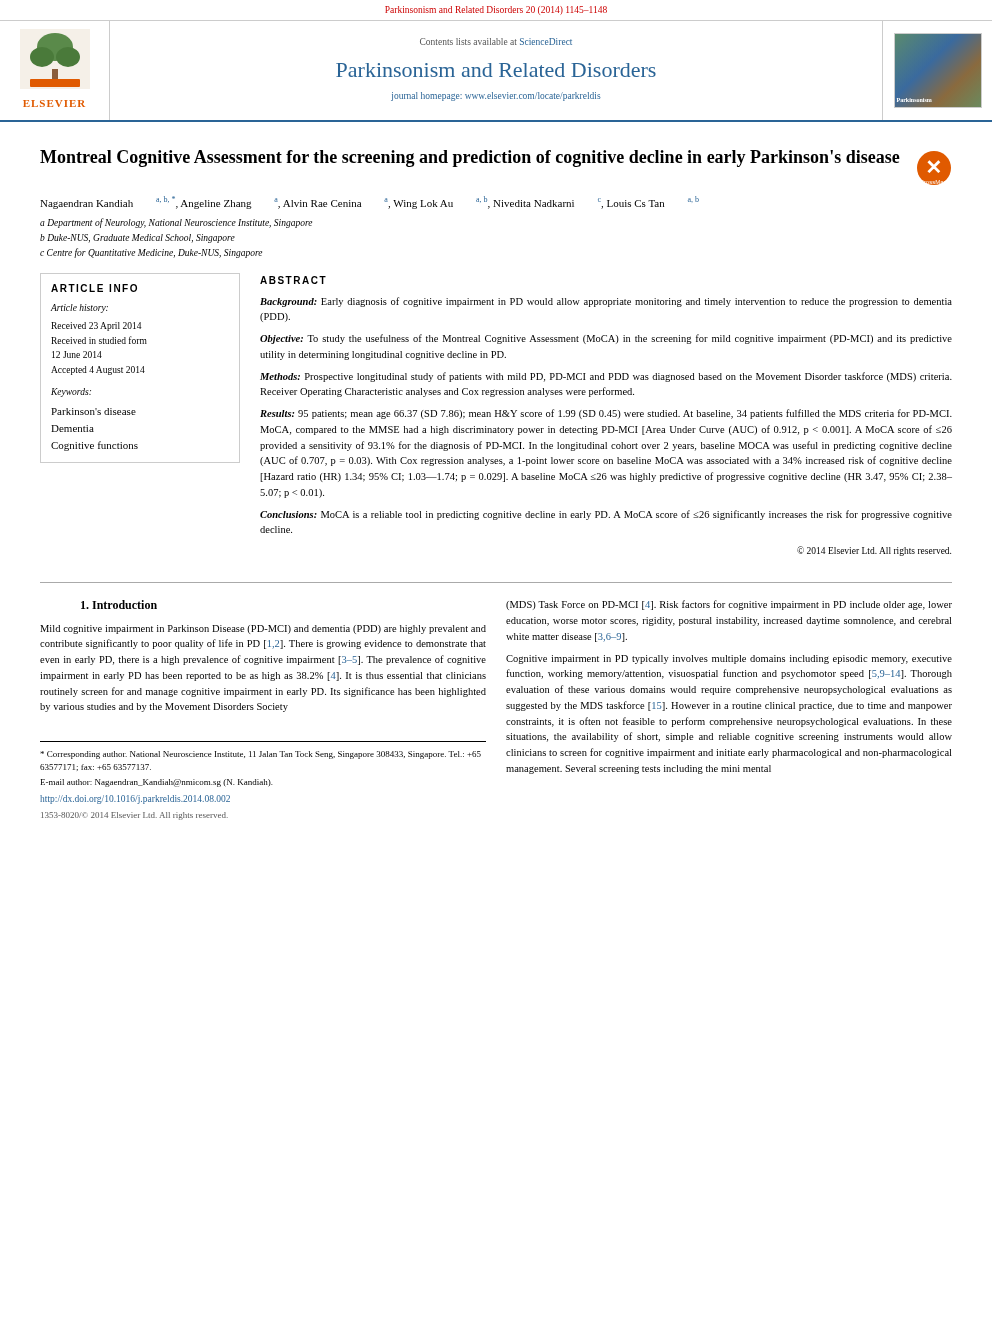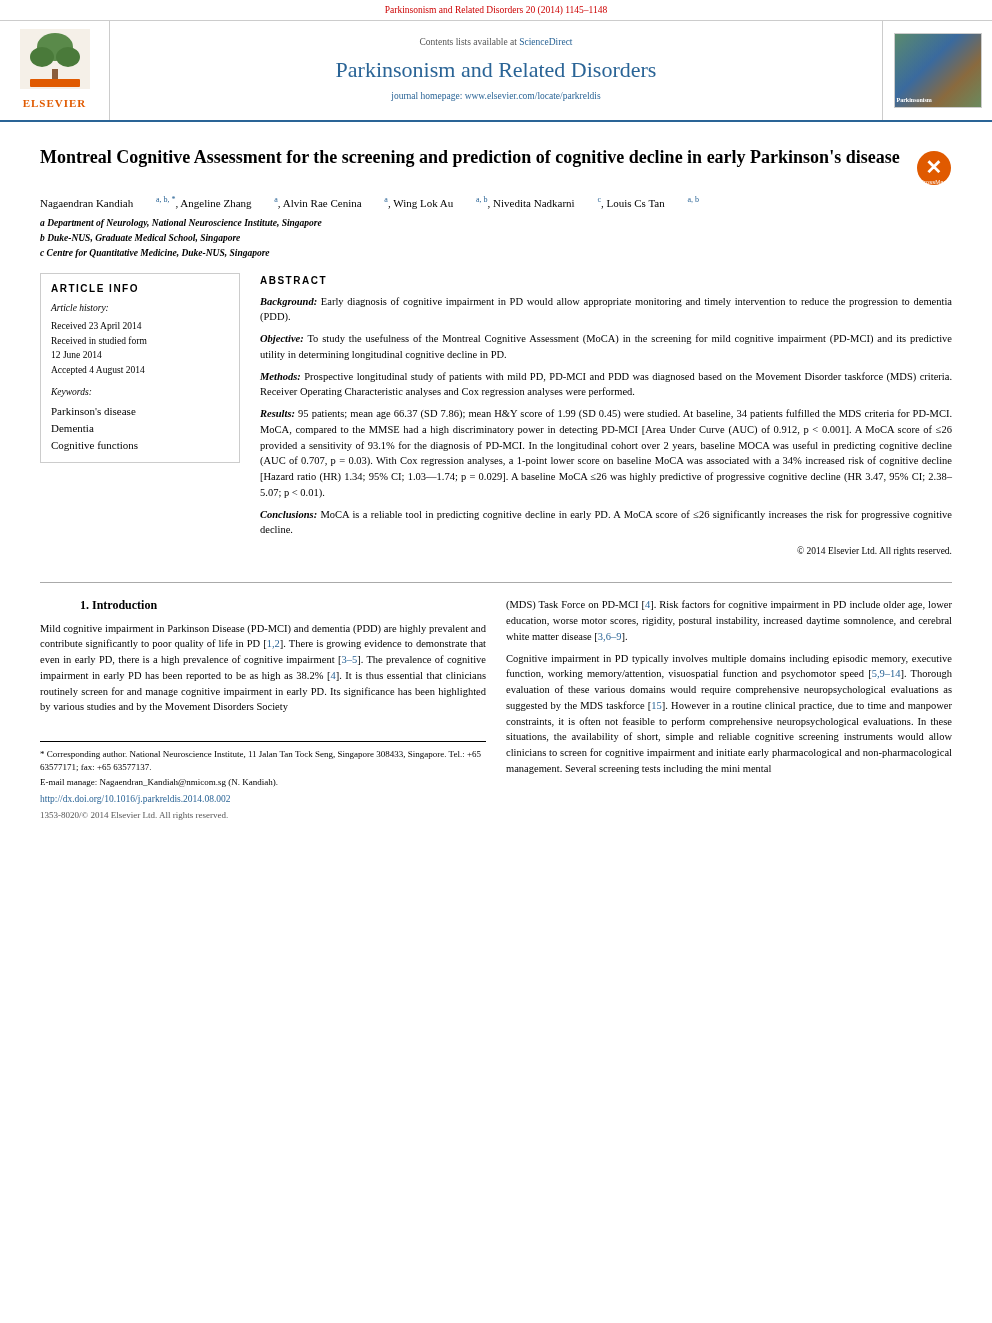--- a/index.html
+++ b/index.html
@@ -162,21 +162,20 @@
 
     .affiliations {
       font-size: 9.5px;
       color: #000;
       margin-bottom: 12px;
       font-style: italic;
     }
 
     .affiliations p {
       margin-bottom: 1px;
-      font-weight: bold;
     }
 
     .two-col {
       display: flex;
       gap: 20px;
       margin-bottom: 12px;
     }
 
     .left-col {
       width: 200px;
@@ -447,21 +446,21 @@
       </div>
       <p class="body-text">
         Mild cognitive impairment in Parkinson Disease (PD-MCI) and dementia (PDD) are highly prevalent and contribute significantly to poor quality of life in PD [<a>1,2</a>]. There is growing evidence to demonstrate that even in early PD, there is a high prevalence of cognitive impairment [<a>3–5</a>]. The prevalence of cognitive impairment in early PD has been reported to be as high as 38.2% [<a>4</a>]. It is thus essential that clinicians routinely screen for and manage cognitive impairment in early PD. Its significance has been highlighted by various studies and by the Movement Disorders Society
       </p>
 
       <div class="footnote-section">
         <p>
           <span>* Corresponding author. National Neuroscience Institute, 11 Jalan Tan Tock Seng, Singapore 308433, Singapore. Tel.: +65 63577171; fax: +65 63577137.</span>
         </p>
         <p>
-          <span>E-mail manage:</span>
+          <span>E-mail author:</span>
           <a>Nagaendran_Kandiah@nmicom.sg</a>
           <span>(N. Kandiah).</span>
         </p>
         <p class="doi-line">
           <a>http://dx.doi.org/10.1016/j.parkreldis.2014.08.002</a>
         </p>
         <p class="issn-line">1353-8020/© 2014 Elsevier Ltd. All rights reserved.</p>
       </div>
     </div>
 

